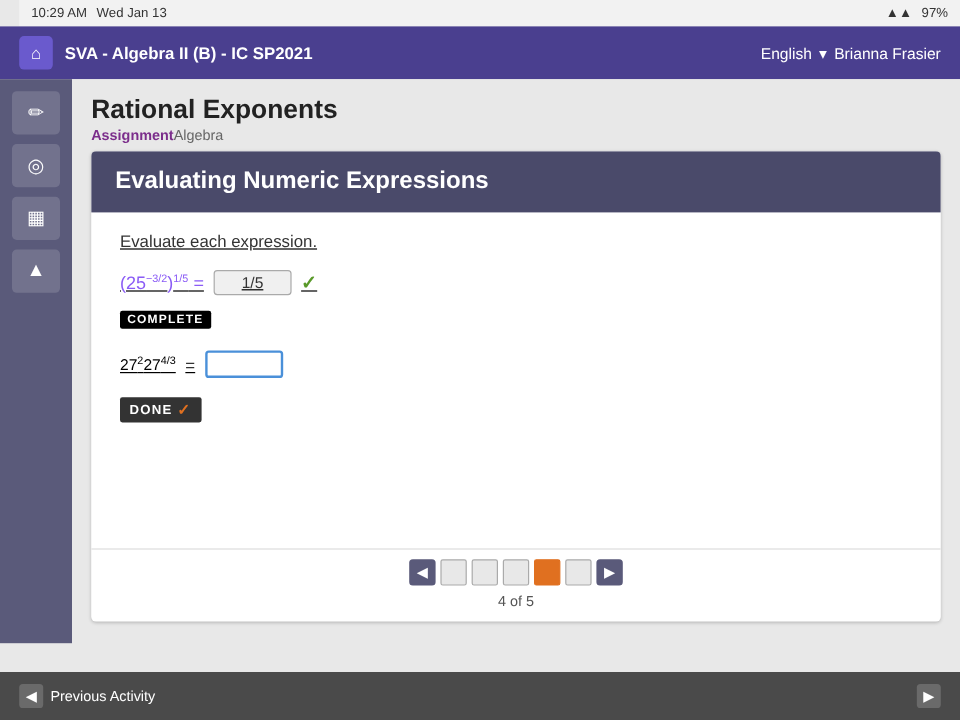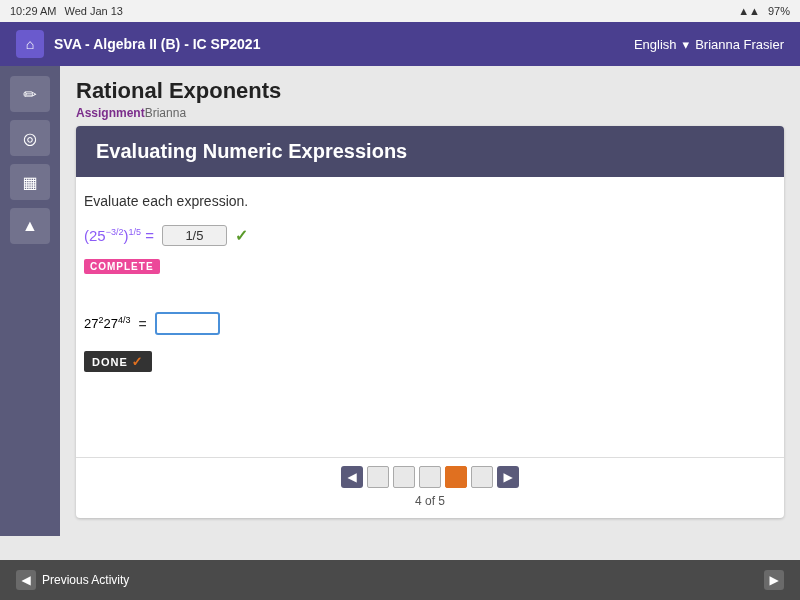--- a/index.html
+++ b/index.html
@@ -8,20 +8,21 @@
     
     #status-bar {
       background: #f2f2f2;
       height: 22px;
       display: flex;
       align-items: center;
       justify-content: space-between;
       padding: 0 10px;
       font-size: 11px;
       color: #333;
+      margin-left: 16px;
     }
     #status-bar .status-left { display: flex; gap: 8px; }
     #status-bar .status-right { display: flex; gap: 8px; align-items: center; }
     .lock-icon::before { content: "🔒"; font-size: 10px; margin-right: 4px; }
 
     
     #app-header {
       background: #4a3f8f;
       height: 44px;
       display: flex;
@@ -93,21 +94,21 @@
       background: white;
       border-radius: 4px;
       overflow: hidden;
       box-shadow: 0 1px 3px rgba(0,0,0,0.2);
     }
     #card-header {
       background: #4a4a6a;
       padding: 14px 20px;
     }
     #card-header-title { font-size: 20px; font-weight: bold; color: white; }
-    #card-body { padding: 16px 8px; min-height: 280px; }
+    #card-body { padding: 16px 24px; min-height: 280px; text-decoration: underline; }
     #instruction { font-size: 14px; color: #333; margin-bottom: 16px; }
 
     
     .expr-row { display: flex; align-items: center; gap: 8px; margin-bottom: 10px; }
     .math-expr { font-size: 15px; color: #8b5cf6; text-align: right; }
     .answer-input {
       border: 1px solid #aaa;
       border-radius: 3px;
       padding: 2px 6px;
       font-size: 13px;
@@ -116,27 +117,27 @@
       color: #333;
       text-align: center;
     }
     .answer-input.active-input {
       border: 2px solid #4a90d9;
       background: white;
     }
     .check-mark { color: #5a9a2a; font-size: 16px; font-weight: bold; }
     .complete-badge {
       display: inline-block;
-      background: #ec4899;
+      background: #000000;
       color: white;
       font-size: 10px;
       font-weight: bold;
       padding: 2px 6px;
       border-radius: 2px;
-      margin-bottom: 24px;
+      margin-bottom: 4px;
       letter-spacing: 1px;
     }
 
     
     .fraction-expr {
       display: flex;
       flex-direction: column;
       align-items: flex-start;
       font-size: 14px;
       margin-bottom: 4px;
@@ -277,21 +278,21 @@
     <div class="sidebar-btn">◎</div>
     <div class="sidebar-btn">▦</div>
     <div class="sidebar-btn">▲</div>
   </div>
 
   <div id="content-area">
     <div id="page-title-section">
       <div id="page-title">Rational Exponents</div>
       <div id="breadcrumb">
         <span class="breadcrumb-assignment">Assignment</span>
-        <span class="breadcrumb-status">Brianna</span>
+        <span class="breadcrumb-status">Algebra</span>
       </div>
     </div>
 
     <div id="card">
       <div id="card-header">
         <div id="card-header-title">Evaluating Numeric Expressions</div>
       </div>
       <div id="card-body">
         <div id="instruction">Evaluate each expression.</div>
 

